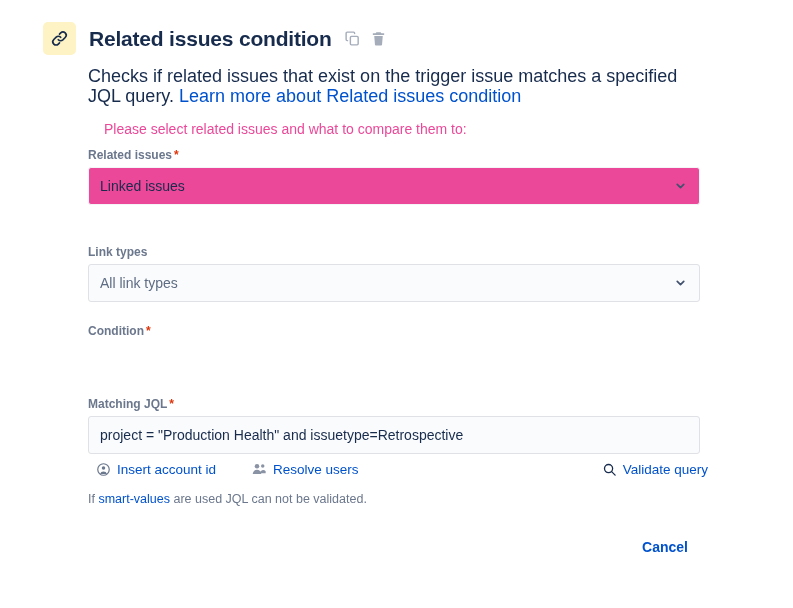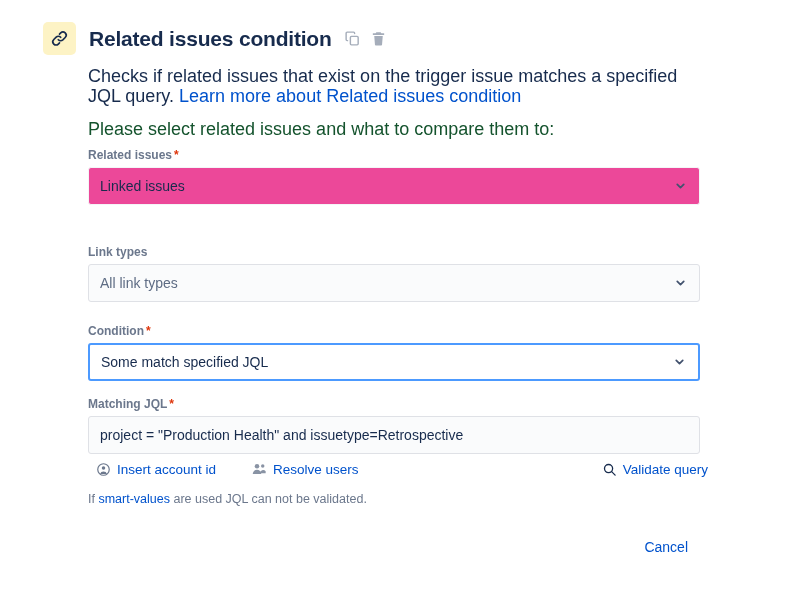--- a/index.html
+++ b/index.html
@@ -62,24 +62,24 @@
     position: absolute;
     top: 66px; left: 0;
     width: 600px;
     font-size: 18px;
     line-height: 20px;
     color: #172b4d;
   }
   a.link { color: #0052cc; text-decoration: none; cursor: pointer; }
   .instruction {
     position: absolute;
-    top: 119px; left: 0;
-    font-size: 18px;
+    top: 119px; left: 16px;
+    font-size: 14px;
     line-height: 20px;
-    color: #14532d;
+    color: #ec4899;
   }
 
   
   .field-label {
     font-size: 12px;
     font-weight: bold;
     color: #6b778c;
     line-height: 16px;
     margin-bottom: 4px;
   }
@@ -176,20 +176,21 @@
     gap: 6px;
   }
   .btn-cancel {
     font-size: 14px;
     color: #0052cc;
     background: transparent;
     border: none;
     padding: 8px 12px;
     cursor: pointer;
     font-family: inherit;
+    font-weight: bold;
   }
   .btn-save {
     font-size: 14px;
     color: #a5adba;
     background: #f4f5f7;
     border: none;
     border-radius: 3px;
     padding: 8px 16px;
     cursor: not-allowed;
     font-family: inherit;
@@ -257,28 +258,20 @@
             <polyline points="6 9 12 15 18 9"></polyline>
           </svg>
         </span>
       </div>
     </div>
 
     <div class="field f-condition">
       <div class="field-label">
         <span>Condition</span><span class="req">*</span>
       </div>
-      <div class="select-box select-focus">
-        <span>Some match specified JQL</span>
-        <span class="chev">
-          <svg width="13" height="13" viewBox="0 0 24 24" fill="none" stroke="#42526e" stroke-width="3.2" stroke-linecap="round" stroke-linejoin="round">
-            <polyline points="6 9 12 15 18 9"></polyline>
-          </svg>
-        </span>
-      </div>
     </div>
 
     <div class="field f-jql">
       <div class="field-label">
         <span>Matching JQL</span><span class="req">*</span>
       </div>
       <div class="text-input">
         <span>project = "Production Health" and issuetype=Retrospective</span>
       </div>
     </div>

